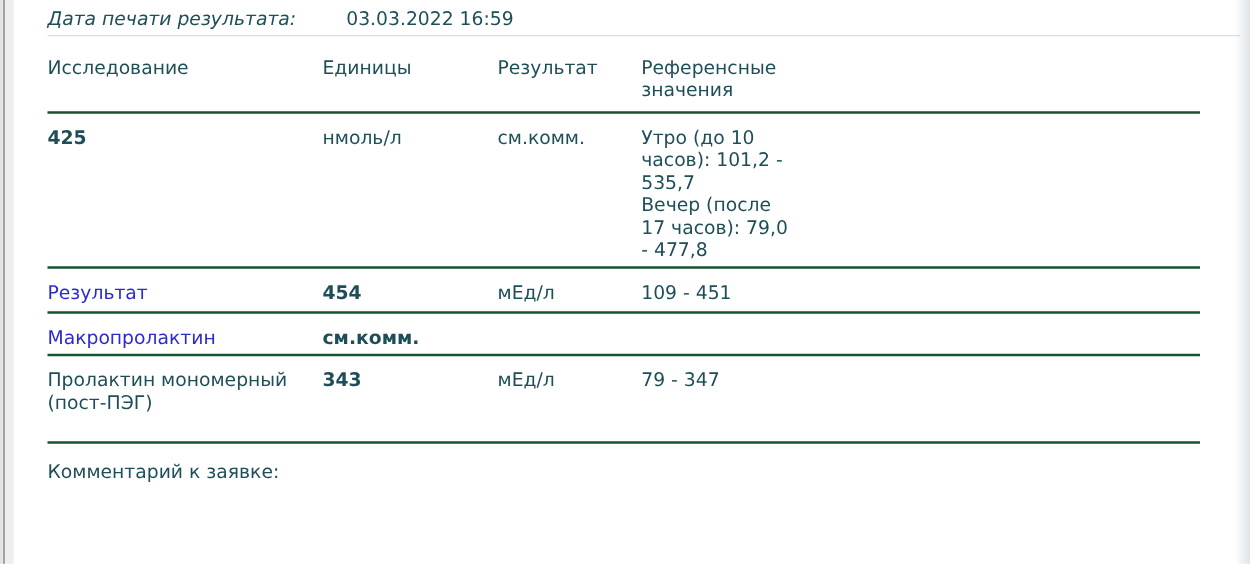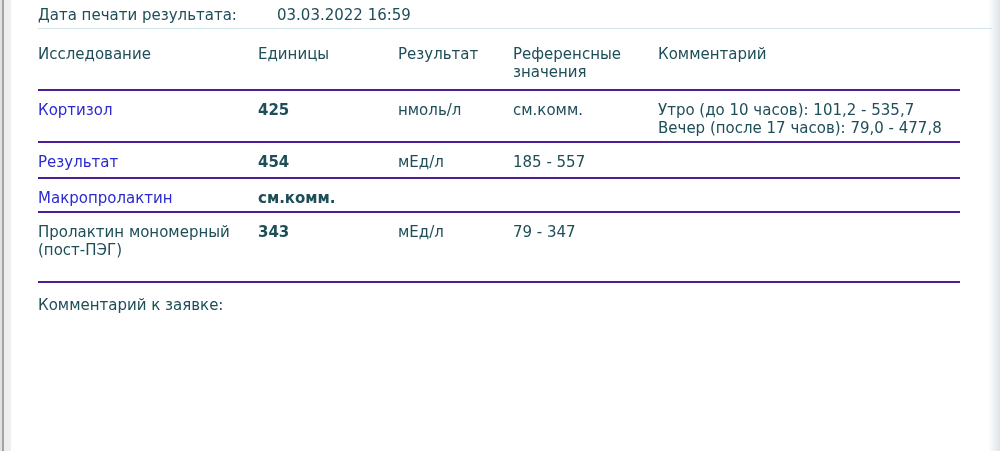--- a/index.html
+++ b/index.html
@@ -27,28 +27,28 @@
   }
 
   .content { position: absolute; left: 38px; top: 0; width: 954px; }
 
   
   .date-row {
     display: flex;
     padding: 6px 0 4px 0;
     border-bottom: 1px solid #cfe4e5;
   }
-  .date-label { width: 239px; }
+  .date-label { width: 239px; font-style: italic; }
 
   
   .lab-table { width: 922px; }
   .t-row {
     display: grid;
     grid-template-columns: 220px 140px 115px 145px 302px;
-    border-bottom: 2px solid #4c1d95;
+    border-bottom: 2px solid #14532d;
   }
   .t-row > div { padding-right: 18px; }
   .t-head { padding-top: 8px; padding-bottom: 4px; }
   .t-head > div { font-weight: normal; }
   .r1 { padding-top: 5px; padding-bottom: 2px; }
   .r2 { padding-top: 5px; padding-bottom: 3px; }
   .r3 { padding-top: 5px; padding-bottom: 2px; }
   .r4 { padding-top: 5px; padding-bottom: 11px; }
   .t-row > div { padding-top: inherit; padding-bottom: inherit; }
 
@@ -72,37 +72,35 @@
     <span>03.03.2022 16:59</span>
   </div>
 
   <div class="lab-table">
 
     <div class="t-row t-head">
       <div>Исследование</div>
       <div>Единицы</div>
       <div>Результат</div>
       <div>Референсные значения</div>
-      <div>Комментарий</div>
     </div>
 
     <div class="t-row r1">
-      <div class="test-link">Кортизол</div>
       <div class="bold">425</div>
       <div>нмоль/л</div>
       <div>см.комм.</div>
       <div class="pre">Утро (до 10 часов): 101,2 - 535,7
 Вечер (после 17 часов): 79,0 - 477,8</div>
     </div>
 
     <div class="t-row r2">
       <div class="test-link">Результат</div>
       <div class="bold">454</div>
       <div>мЕд/л</div>
-      <div>185 - 557</div>
+      <div>109 - 451</div>
       <div class="pre"></div>
     </div>
 
     <div class="t-row r3">
       <div class="test-link">Макропролактин</div>
       <div class="bold">см.комм.</div>
       <div></div>
       <div></div>
     </div>
 

